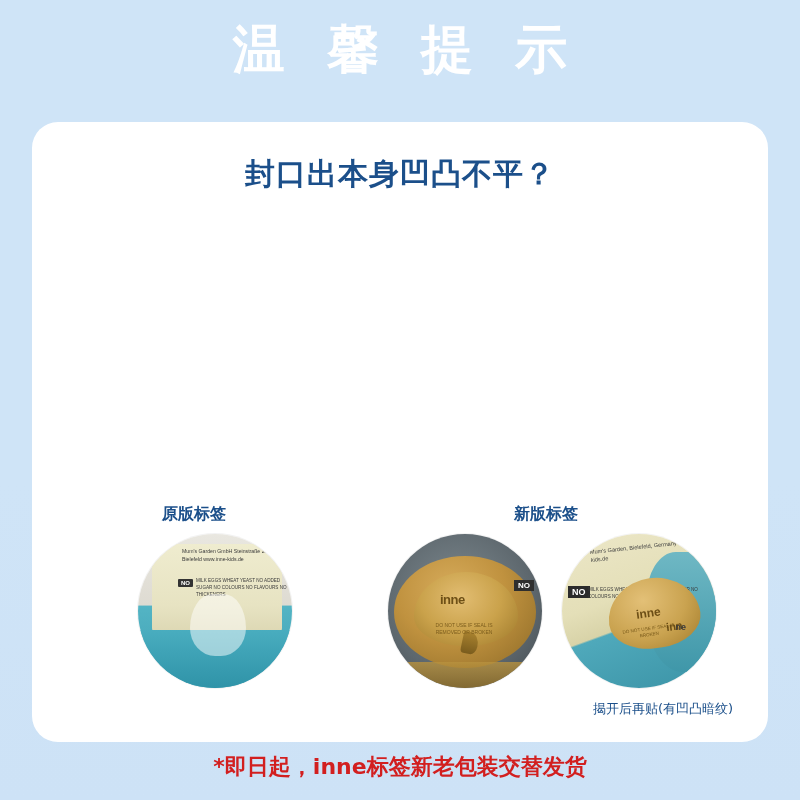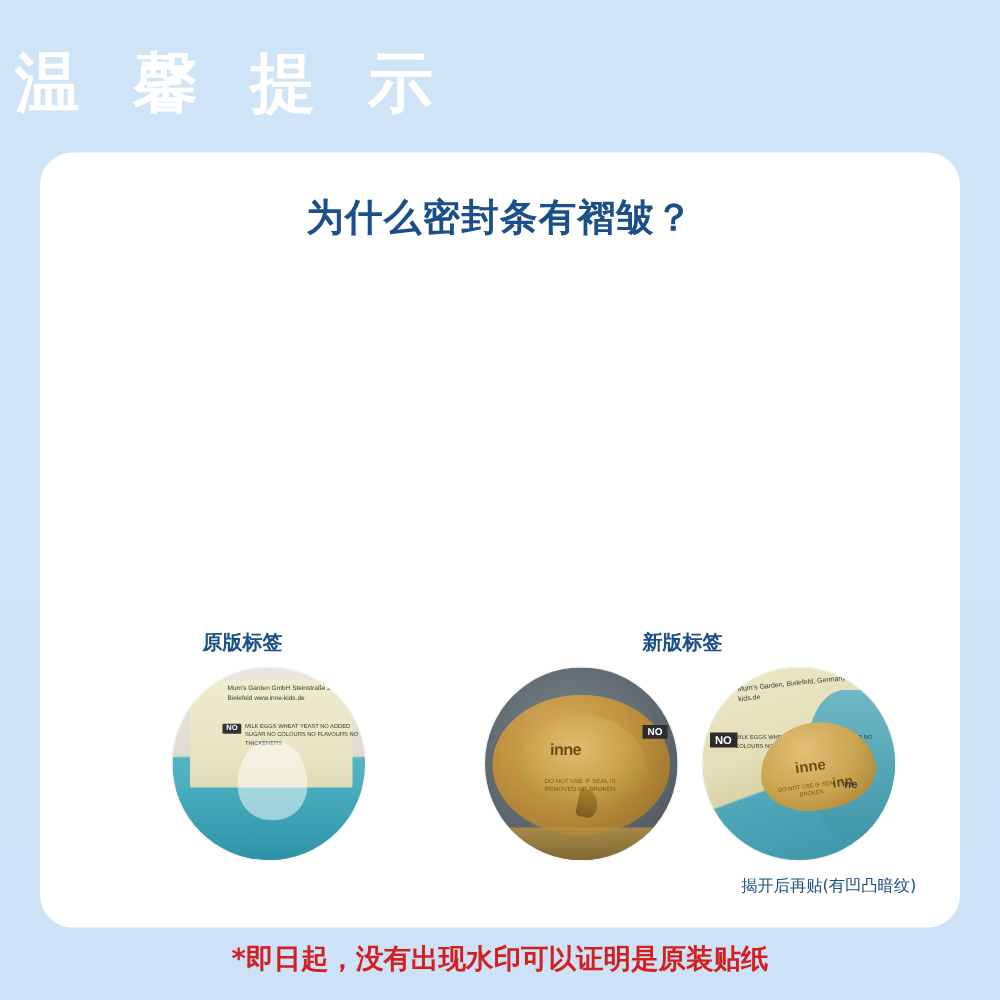--- a/index.html
+++ b/index.html
@@ -16,21 +16,22 @@
   .page {
     position: relative;
     width: 800px;
     height: 800px;
     background: linear-gradient(180deg, #cfe4f7 0%, #cfe4f7 60%, #cde2f6 100%);
     box-sizing: border-box;
   }
 
   
   .header {
-    padding-top: 38px;
+    text-align: center;
+    padding-top: 20px;
   }
   .header-title {
     font-size: 52px;
     font-weight: bold;
     color: #ffffff;
     letter-spacing: 12px;
     text-indent: 12px;
     line-height: 1.15;
     font-family: "DejaVu Sans", "Liberation Sans", sans-serif;
   }
@@ -327,21 +328,21 @@
 </head>
 <body>
 
 <div class="page">
 
   <div class="header">
     <div class="header-title">温 馨 提 示</div>
   </div>
 
   <div class="card">
-    <div class="card-title">为什么密封条有褶皱？</div>
+    <div class="card-title">封口出本身凹凸不平？</div>
 
 
     <div class="photos">
 
       <div class="group-label label-old">原版标签</div>
       <div class="group-label label-new">新版标签</div>
 
       <div class="circle c1">
         <div class="p1-bg"></div>
         <div class="p1-jar"></div>
@@ -389,15 +390,15 @@
 IF SEAL IS BROKEN</div>
         <div class="p3-inn2">inn</div>
         <div class="p3-ne">ne</div>
       </div>
 
       <div class="cap cap3">揭开后再贴(有凹凸暗纹)</div>
 
     </div>
   </div>
 
-  <div class="footer">*即日起，没有出现水印可以证明是原装贴纸</div>
+  <div class="footer">*即日起，inne标签新老包装交替发货</div>
 
 </div>
 
 </body></html>

